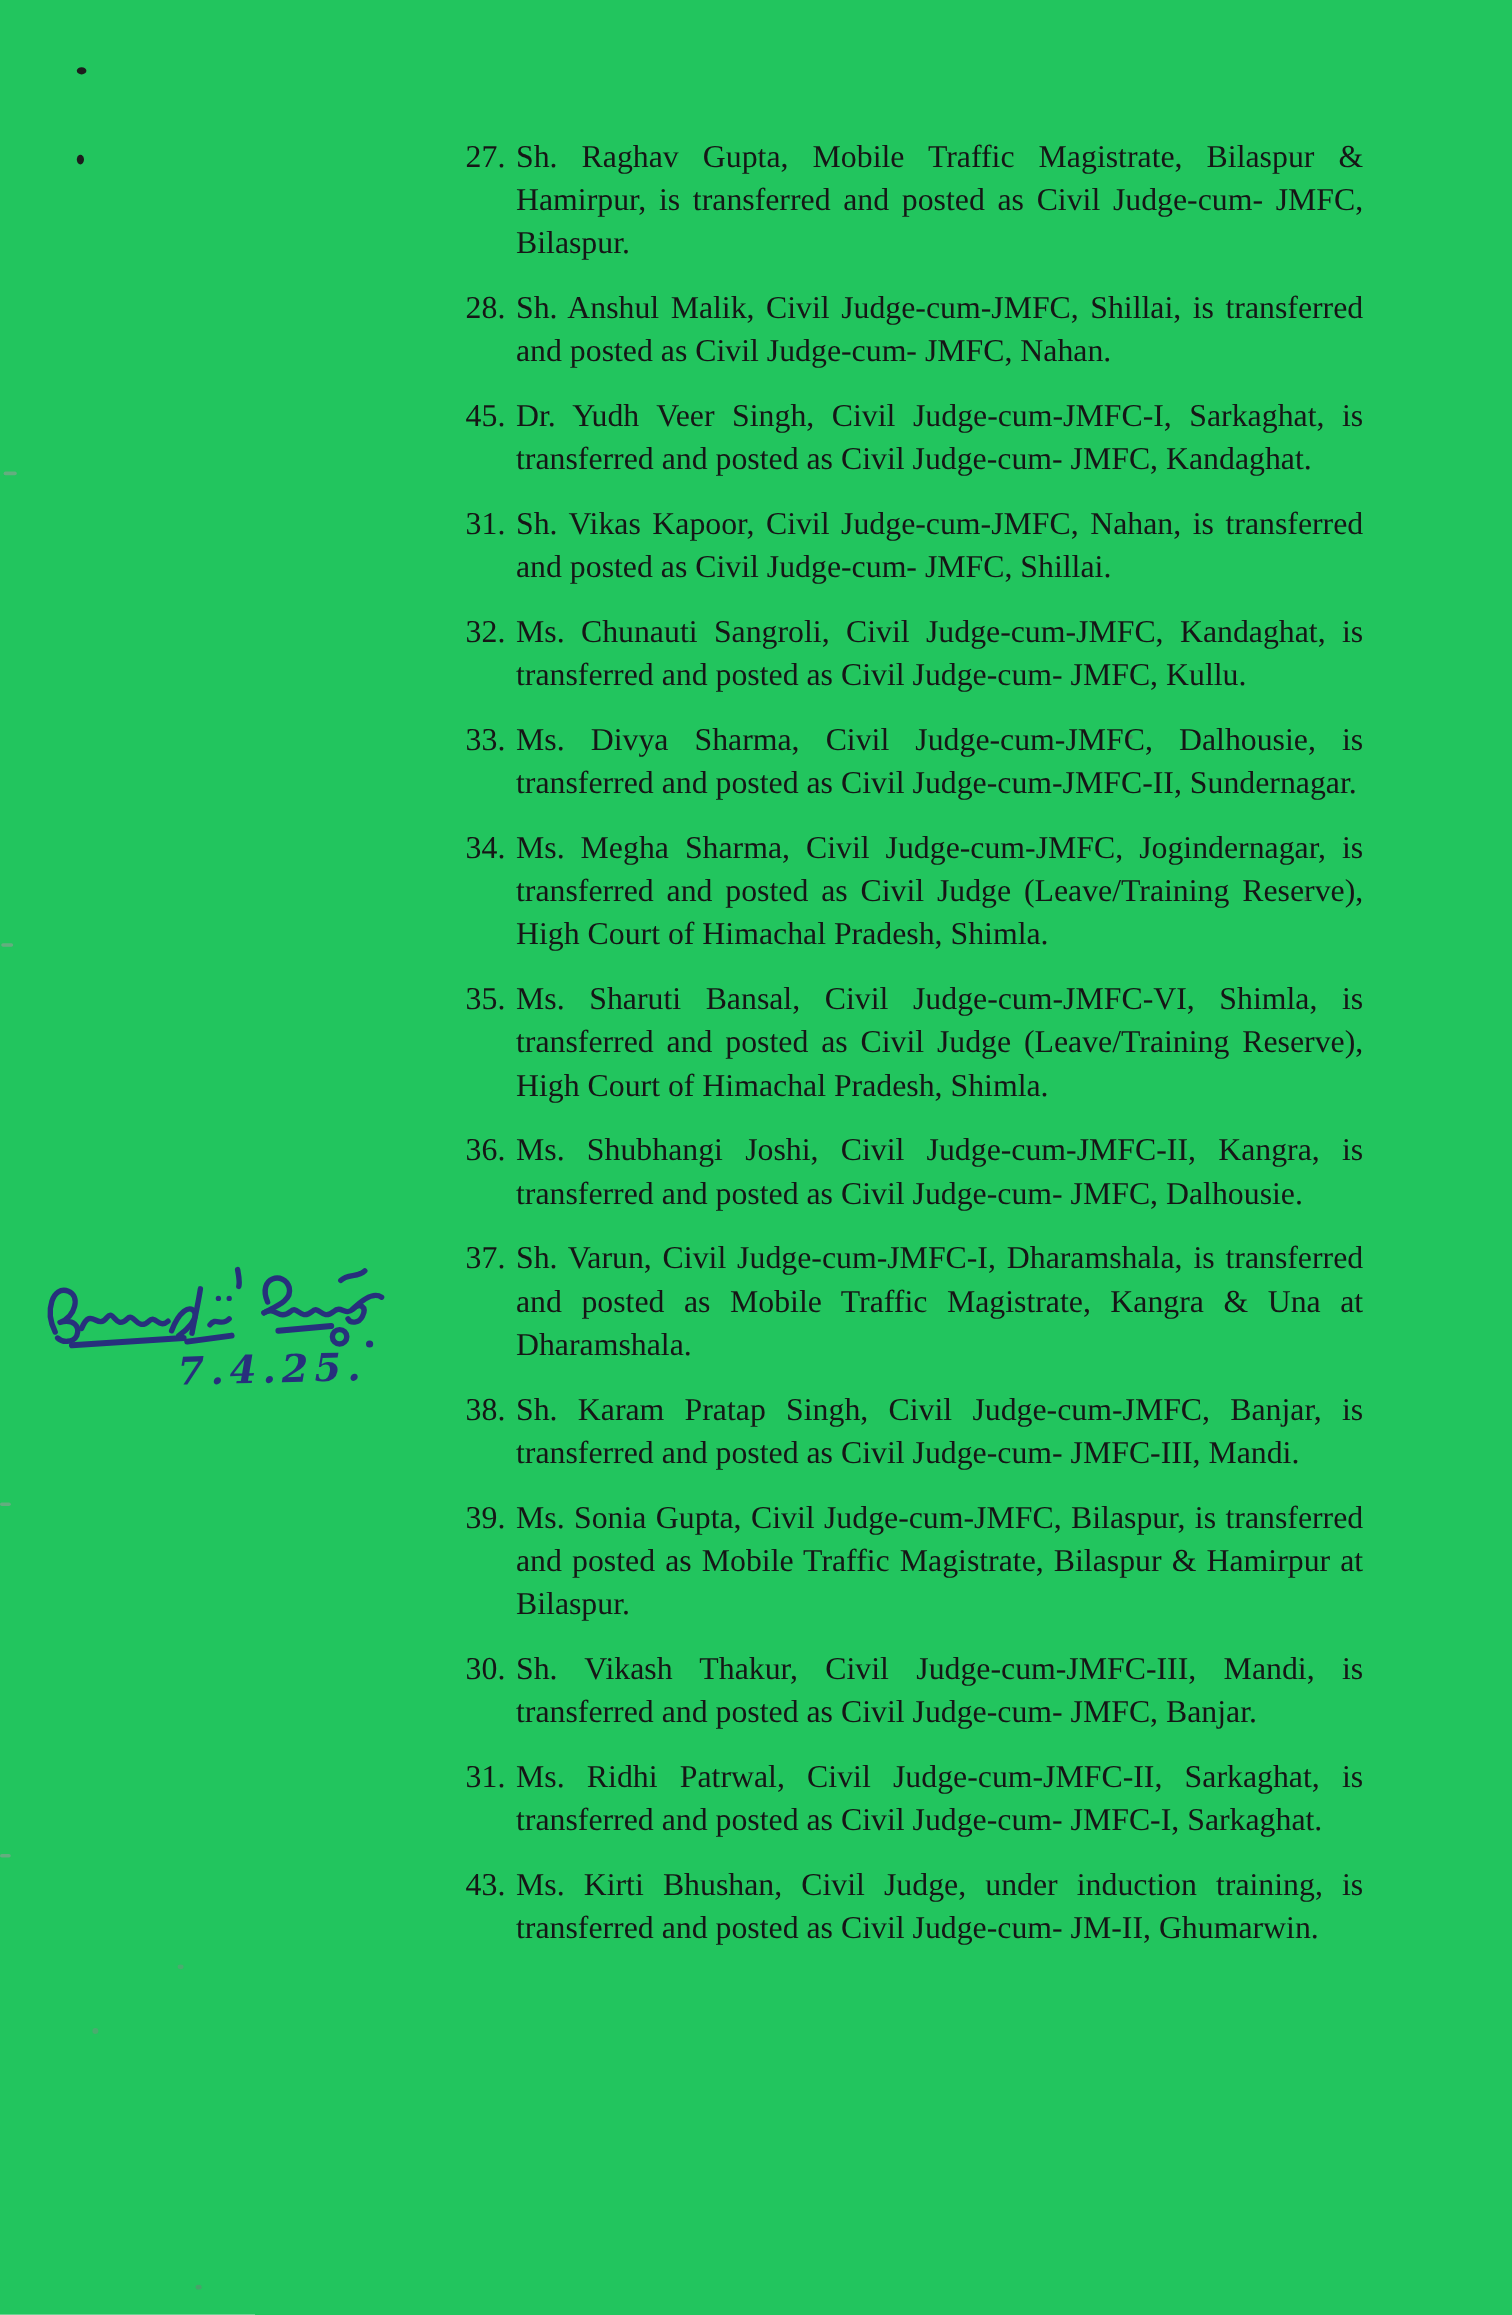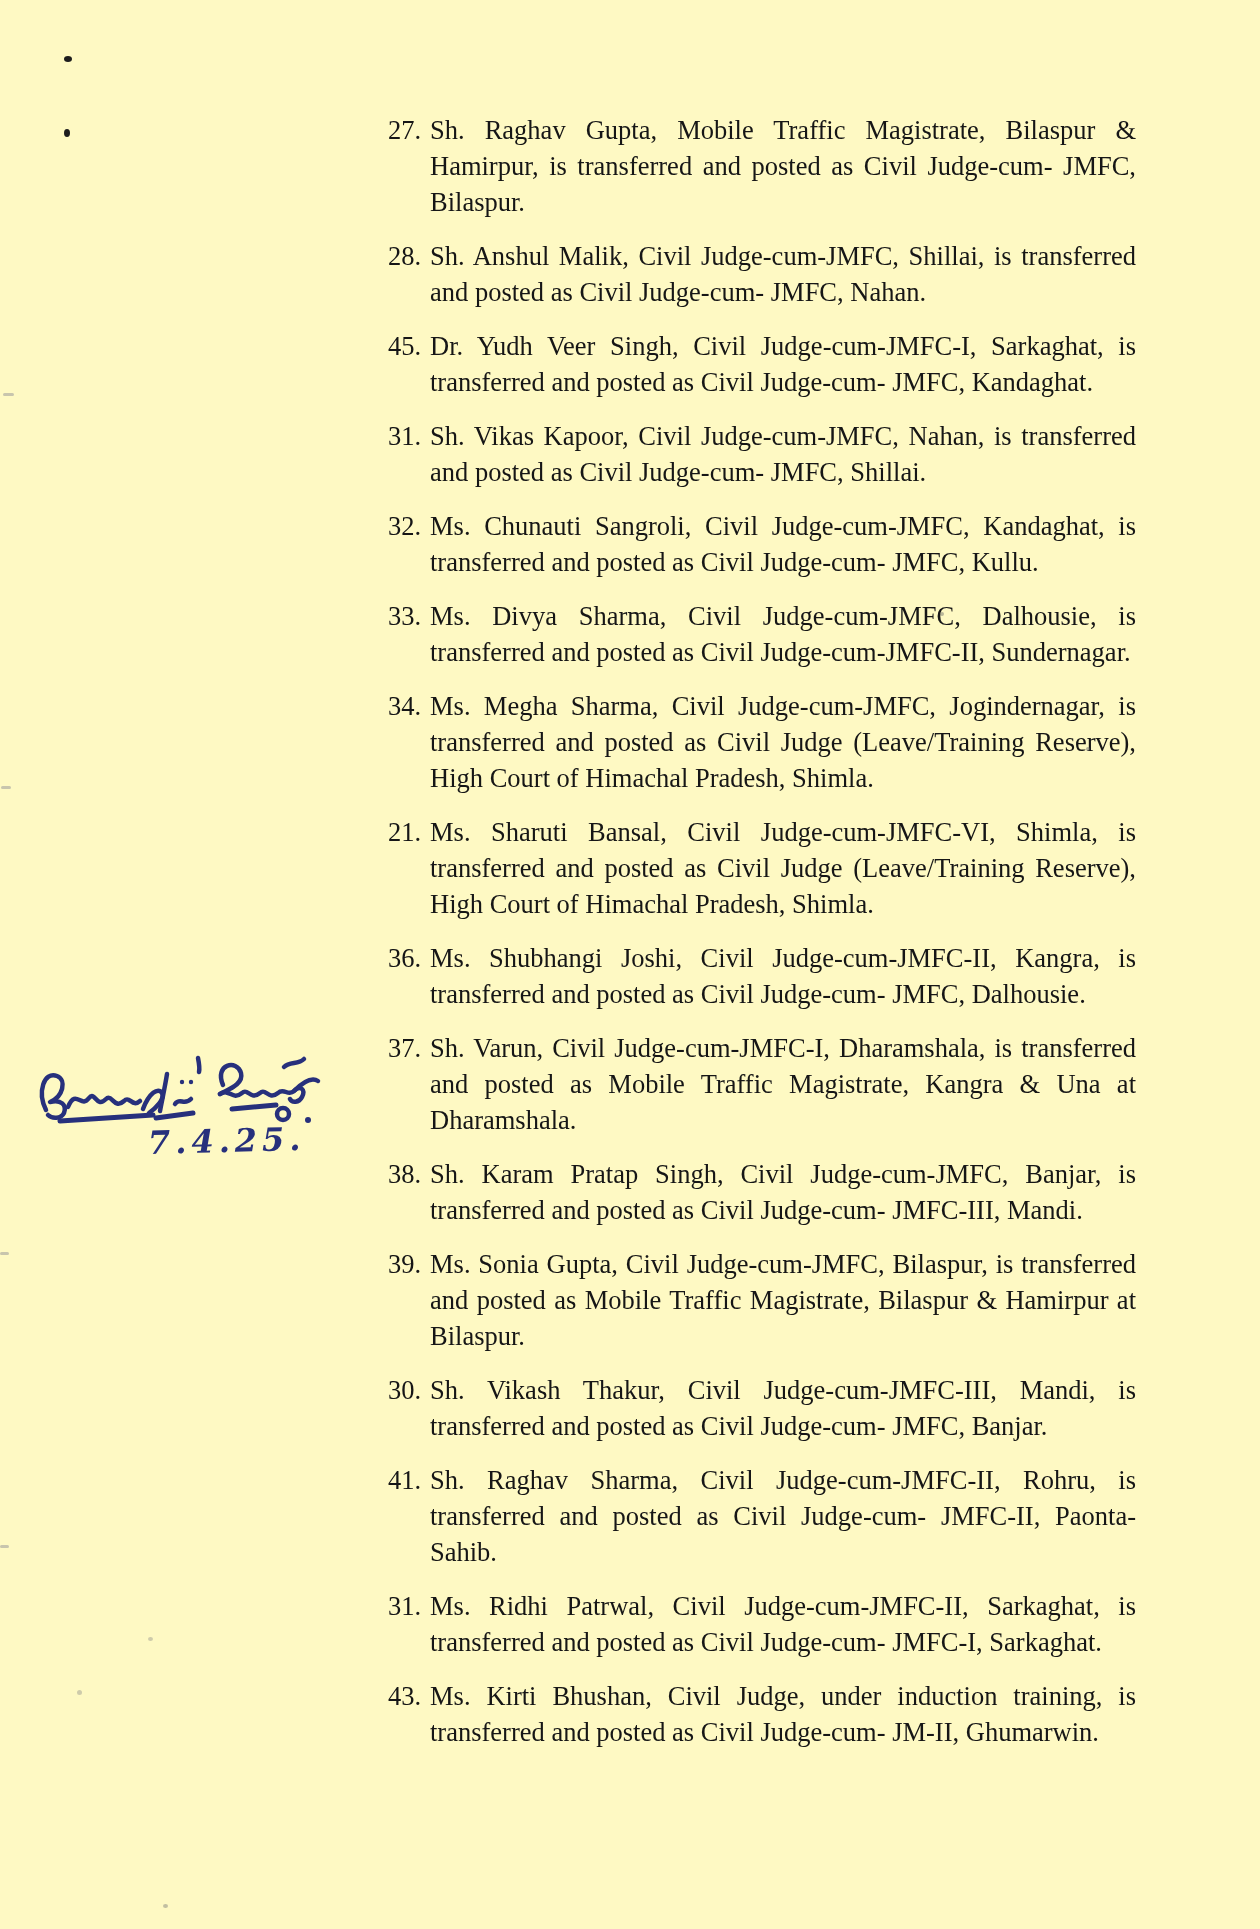--- a/index.html
+++ b/index.html
@@ -1,20 +1,20 @@
 <!DOCTYPE html>
 <html><head>
 <meta charset="utf-8">
 <style>
   html,body{margin:0;padding:0;background:#e8e8e8;}
   .page{
     position:relative;
     width:1260px;height:1929px;
     margin:0 auto;
-    background:#fef9c3;
+    background:#22c55e;
     overflow:hidden;
     font-family:"Liberation Serif", serif;
     color:#161616;
   }
   .transfer-list{
     position:absolute;
     left:388px;top:112px;width:748px;
     margin:0;padding:0;list-style:none;
     font-size:26.5px;line-height:36px;
     text-align:justify;
@@ -95,21 +95,21 @@
         <span class="item-num">33.</span>
         <span class="item-text">Ms. Divya Sharma, Civil Judge-cum-JMFC, Dalhousie, is transferred and posted as Civil Judge-cum-JMFC-II, Sundernagar.</span>
       </li>
 
       <li>
         <span class="item-num">34.</span>
         <span class="item-text">Ms. Megha Sharma, Civil Judge-cum-JMFC, Jogindernagar, is transferred and posted as Civil Judge (Leave/Training Reserve), High Court of Himachal Pradesh, Shimla.</span>
       </li>
 
       <li>
-        <span class="item-num">21.</span>
+        <span class="item-num">35.</span>
         <span class="item-text">Ms. Sharuti Bansal, Civil Judge-cum-JMFC-VI, Shimla, is transferred and posted as Civil Judge (Leave/Training Reserve), High Court of Himachal Pradesh, Shimla.</span>
       </li>
 
       <li>
         <span class="item-num">36.</span>
         <span class="item-text">Ms. Shubhangi Joshi, Civil Judge-cum-JMFC-II, Kangra, is transferred and posted as Civil Judge-cum- JMFC, Dalhousie.</span>
       </li>
 
       <li>
         <span class="item-num">37.</span>
@@ -124,24 +124,20 @@
       <li>
         <span class="item-num">39.</span>
         <span class="item-text">Ms. Sonia Gupta, Civil Judge-cum-JMFC, Bilaspur, is transferred and posted as Mobile Traffic Magistrate, Bilaspur &amp; Hamirpur at Bilaspur.</span>
       </li>
 
       <li>
         <span class="item-num">30.</span>
         <span class="item-text">Sh. Vikash Thakur, Civil Judge-cum-JMFC-III, Mandi, is transferred and posted as Civil Judge-cum- JMFC, Banjar.</span>
       </li>
 
-      <li>
-        <span class="item-num">41.</span>
-        <span class="item-text">Sh. Raghav Sharma, Civil Judge-cum-JMFC-II, Rohru, is transferred and posted as Civil Judge-cum- JMFC-II, Paonta-Sahib.</span>
-      </li>
 
       <li>
         <span class="item-num">31.</span>
         <span class="item-text">Ms. Ridhi Patrwal, Civil Judge-cum-JMFC-II, Sarkaghat, is transferred and posted as Civil Judge-cum- JMFC-I, Sarkaghat.</span>
       </li>
 
       <li>
         <span class="item-num">43.</span>
         <span class="item-text">Ms. Kirti Bhushan, Civil Judge, under induction training, is transferred and posted as Civil Judge-cum- JM-II, Ghumarwin.</span>
       </li>

